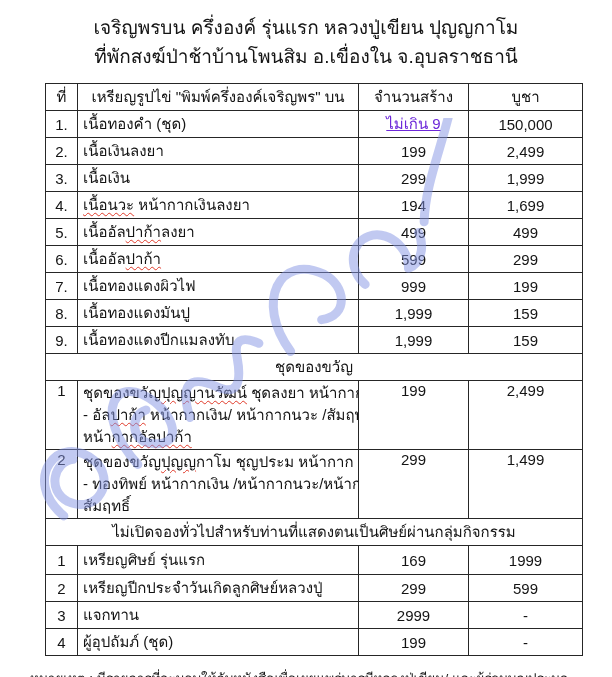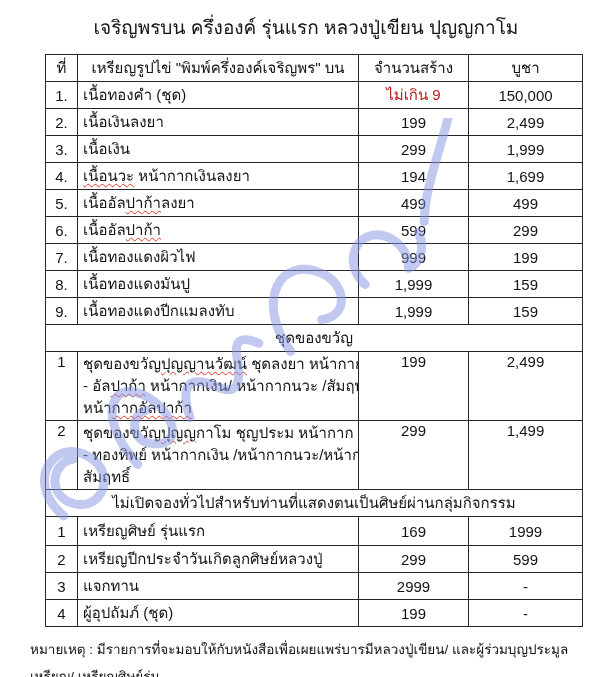--- a/index.html
+++ b/index.html
@@ -24,29 +24,30 @@
   tr.rh-gift td{height:66px;vertical-align:top;}
   tr.rh-gift td .gline{line-height:22px;}
   tr.rh-b1 td{height:26px;}
   tr.rh-b2 td{height:23px;}
   tr.rh-b3 td{height:17px;}
   tr.rh-b4 td{height:16px;}
   .wavy{
     text-decoration-line:underline;text-decoration-style:wavy;
     text-decoration-color:#e03a2a;text-decoration-thickness:1px;text-underline-offset:2px;text-align:center;
   }
-  .qty-red{color:#b91c1c;}
+  .qty-red{color:#6d28d9;text-decoration:underline;}
   .footnote{margin:9px 0 0 30px;width:558px;font-size:13.5px;line-height:27px;}
   .watermark-svg{position:absolute;left:38px;top:118px;z-index:3;pointer-events:none;}
 </style>
 </head>
 <body>
 
 <div class="title-block">
   <div>เจริญพรบน ครึ่งองค์ รุ่นแรก หลวงปู่เขียน ปุญญกาโม</div>
+  <div>ที่พักสงฆ์ป่าช้าบ้านโพนสิม อ.เขื่องใน จ.อุบลราชธานี</div>
 </div>
 
 <table class="price-table">
   <colgroup>
     <col style="width:32px">
       <col style="width:281px">
       <col style="width:110px">
       <col style="width:114px">
   </colgroup>
   <thead>

